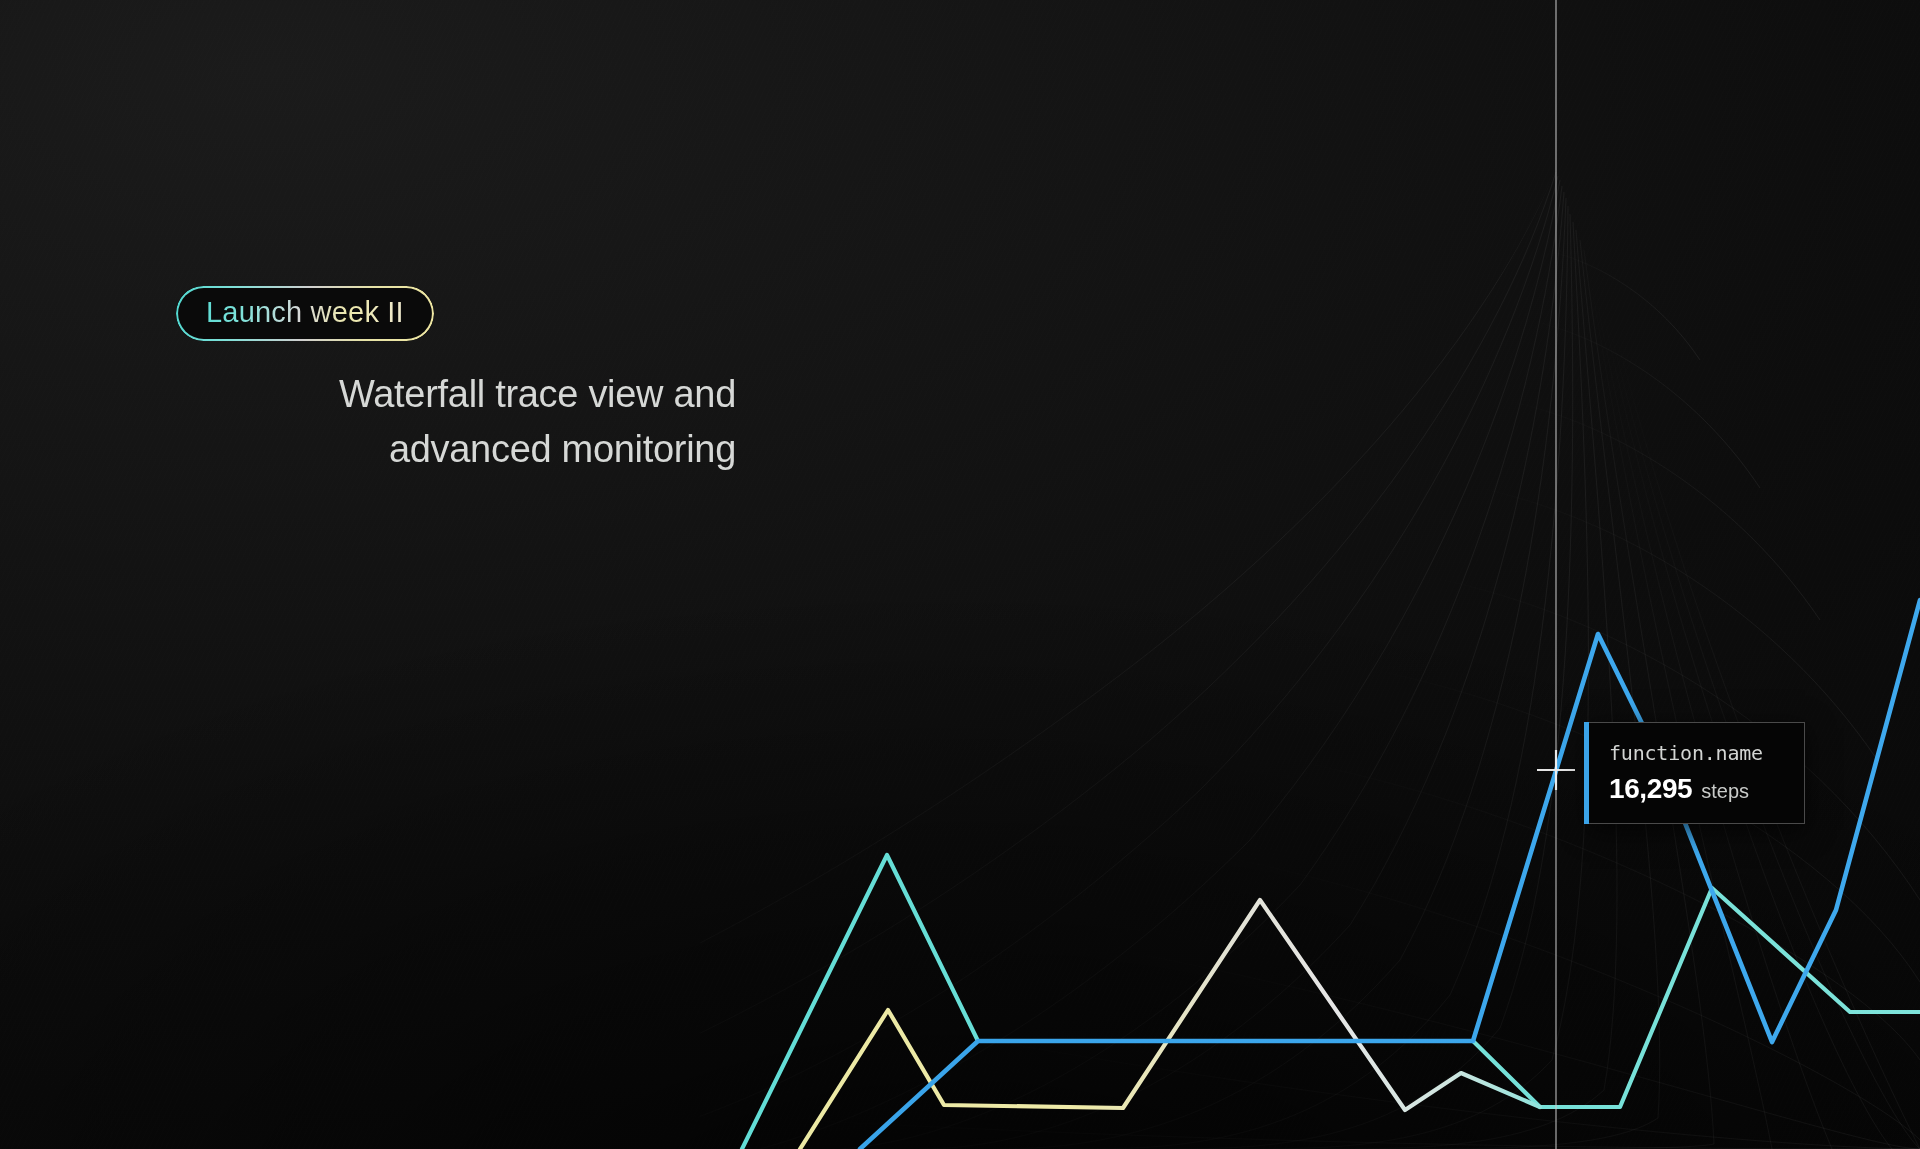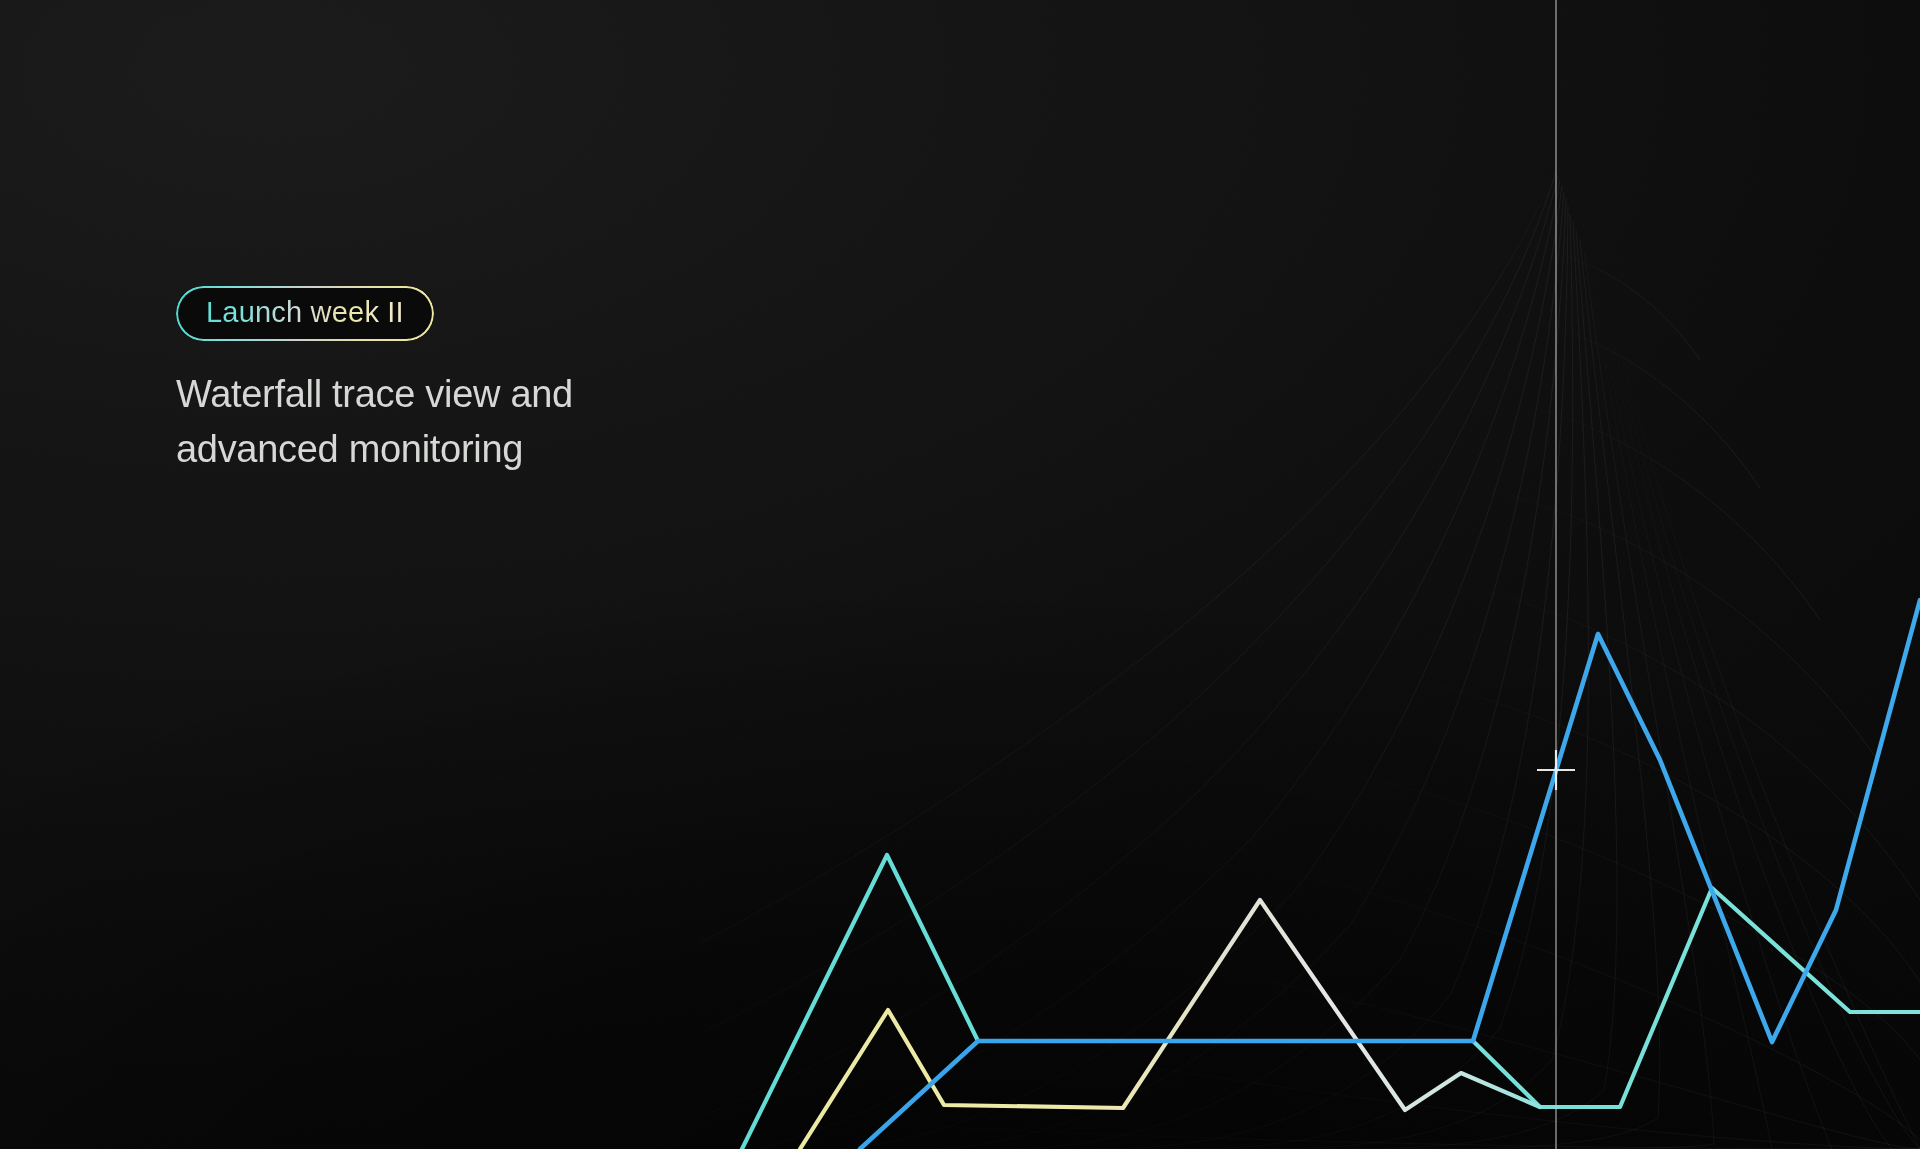--- a/index.html
+++ b/index.html
@@ -85,20 +85,21 @@
   }
 
   p.subtitle{
     margin-top:26px;
     font-size:38px;
     font-weight:400;
     line-height:1.45;
     letter-spacing:-.3px;
     max-width:560px;
     color:#d6d8d6;
+    text-align:right;
   }
 
   
   .chart-svg{
     position:absolute;
     left:0; top:0;
     width:1920px; height:1149px;
     pointer-events:none;
   }
 
@@ -228,20 +229,27 @@
     <polyline fill="none" stroke="url(#gradBlue)" stroke-width="4.6" stroke-linejoin="round" stroke-linecap="round" points="860,1149 978,1041 1473,1041 1598,634 1660,760 1772,1042 1836,910 1920,600"></polyline>
 
     <line x1="1556" y1="0" x2="1556" y2="1149" stroke="#cfcfcf" stroke-width="1.6" opacity="0.62"></line>
 
     <g stroke="#f2f2f2" stroke-width="2.2" opacity="0.95">
       <line x1="1537" y1="770" x2="1575" y2="770"></line>
       <line x1="1556" y1="750" x2="1556" y2="790"></line>
     </g>
   </svg>
 
+  <div class="tooltip">
+    <div class="tt-name">function.name</div>
+    <div class="tt-row">
+      <span class="tt-value">16,295</span>
+      <span class="tt-unit">steps</span>
+    </div>
+  </div>
 
   <div class="content">
     <div class="badge">
       <span>Launch week II</span>
     </div>
     <p class="subtitle">Waterfall trace view and advanced monitoring</p>
   </div>
 
 </div>
 

